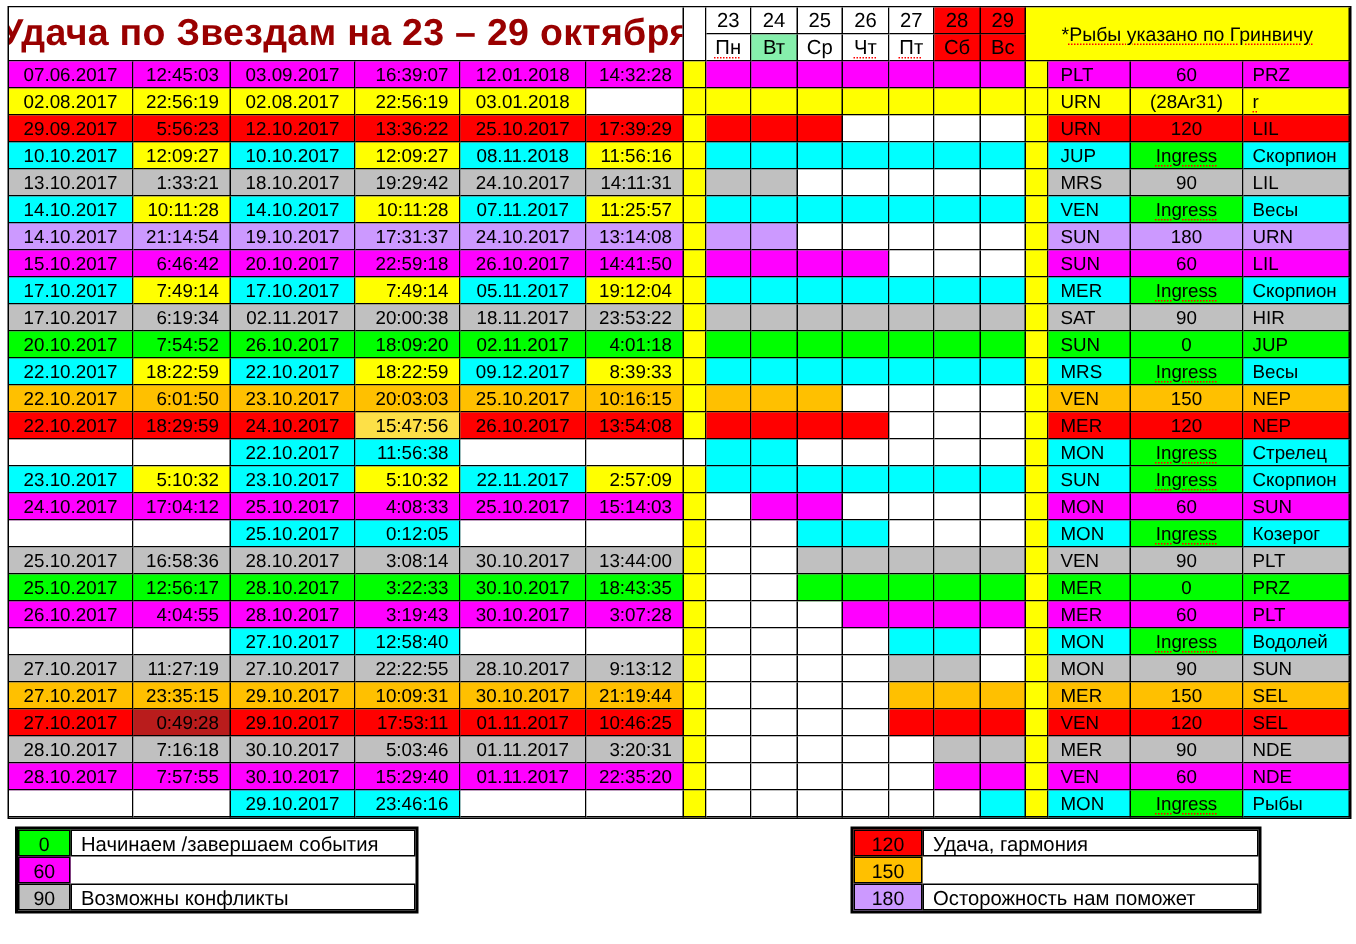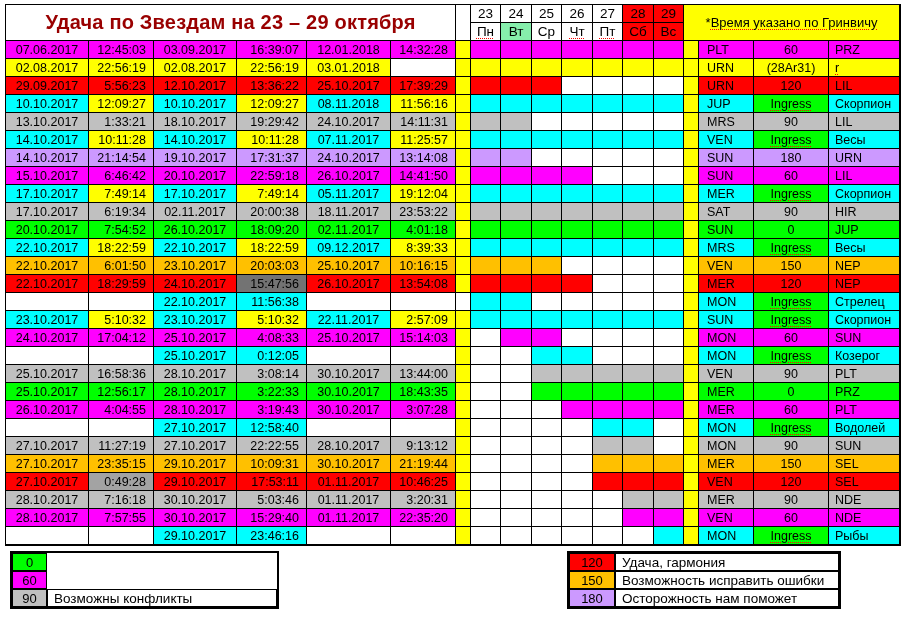--- a/index.html
+++ b/index.html
@@ -11,21 +11,21 @@
     border:1px solid #000;background:#fff;}
   .c{box-sizing:border-box;border-right:1px solid #000;border-bottom:1px solid #000;
      display:flex;align-items:center;overflow:hidden;font-size:12.5px;color:#000;white-space:nowrap;}
   .date{justify-content:center;}
   .time{justify-content:flex-end;padding-right:7px;}
   .dayc{}
   .planet{padding-left:8px;}
   .val{justify-content:center;}
   .nm{padding-left:6px;}
   .dnum,.dname{justify-content:center;font-size:13.5px;}
-  .title-cell{justify-content:center;font-weight:bold;font-size:20px;letter-spacing:.2px;}
+  .title-cell{justify-content:center;font-weight:bold;font-size:25px;letter-spacing:.2px;}
   .note-cell{justify-content:center;font-size:13px;}
   .footer-cell{justify-content:center;font-style:italic;font-size:13.5px;}
   .footer-cell span{white-space:pre;}
   .sq{text-decoration:underline dotted #f00;text-decoration-thickness:1px;text-underline-offset:2px;}
   #legends{display:flex;margin-top:5px;margin-left:5px;}
   .ltab{display:inline-grid;border:2px solid #000;grid-auto-rows:18px;background:#fff;}
   #legend-left{grid-template-columns:35px 230px;}
   #legend-right{grid-template-columns:46px 224px;margin-left:288px;}
   .lc{box-sizing:border-box;border:1px solid #000;display:flex;align-items:center;
       font-size:13px;color:#000;overflow:hidden;white-space:nowrap;}
@@ -54,21 +54,21 @@
       <div class="c dnum" style="background: rgb(255, 255, 255); grid-area: 1 / 12;">27</div>
       <div class="c dname" style="background: rgb(255, 255, 255); grid-area: 2 / 12;">
         <span class="sq">Пт</span>
       </div>
       <div class="c dnum" style="background: rgb(255, 0, 0); grid-area: 1 / 13;">28</div>
       <div class="c dname" style="background: rgb(255, 0, 0); grid-area: 2 / 13;">
         <span class="sq">Сб</span>
       </div>
       <div class="c dnum" style="background: rgb(255, 0, 0); grid-area: 1 / 14;">29</div>
       <div class="c dname" style="background: rgb(255, 0, 0); grid-area: 2 / 14;">Вс</div>
-      <div class="c note-cell" style="background: rgb(255, 255, 0); grid-area: 1 / 15 / 3 / 19;">* <span class="sq">Время указано по Гринвичу</span></div>
+      <div class="c note-cell" style="background: rgb(255, 255, 0); grid-area: 1 / 15 / 3 / 19;">* <span class="sq">Рыбы указано по Гринвичу</span></div>
       <div class="c date" style="background: rgb(255, 0, 255); grid-area: 3 / 1;">07.06.2017</div>
       <div class="c time" style="background: rgb(255, 0, 255); grid-area: 3 / 2;">12:45:03</div>
       <div class="c date" style="background: rgb(255, 0, 255); grid-area: 3 / 3;">03.09.2017</div>
       <div class="c time" style="background: rgb(255, 0, 255); grid-area: 3 / 4;">16:39:07</div>
       <div class="c date" style="background: rgb(255, 0, 255); grid-area: 3 / 5;">12.01.2018</div>
       <div class="c time" style="background: rgb(255, 0, 255); grid-area: 3 / 6;">14:32:28</div>
       <div class="c " style="background: rgb(255, 255, 0); grid-area: 3 / 7;"></div>
       <div class="c dayc" style="background: rgb(255, 0, 255); grid-area: 3 / 8;"></div>
       <div class="c dayc" style="background: rgb(255, 0, 255); grid-area: 3 / 9;"></div>
       <div class="c dayc" style="background: rgb(255, 0, 255); grid-area: 3 / 10;"></div>
@@ -302,21 +302,21 @@
       <div class="c dayc" style="background: rgb(255, 255, 255); grid-area: 15 / 12;"></div>
       <div class="c dayc" style="background: rgb(255, 255, 255); grid-area: 15 / 13;"></div>
       <div class="c dayc" style="background: rgb(255, 255, 255); grid-area: 15 / 14;"></div>
       <div class="c " style="background: rgb(255, 255, 0); grid-area: 15 / 15;"></div>
       <div class="c planet" style="background: rgb(255, 192, 0); grid-area: 15 / 16;">VEN</div>
       <div class="c val" style="background: rgb(255, 192, 0); grid-area: 15 / 17;">150</div>
       <div class="c nm" style="background: rgb(255, 192, 0); grid-area: 15 / 18;">NEP</div>
       <div class="c date" style="background: rgb(255, 0, 0); grid-area: 16 / 1;">22.10.2017</div>
       <div class="c time" style="background: rgb(255, 0, 0); grid-area: 16 / 2;">18:29:59</div>
       <div class="c date" style="background: rgb(255, 0, 0); grid-area: 16 / 3;">24.10.2017</div>
-      <div class="c time" style="background: #737373; grid-area: 16 / 4;">15:47:56</div>
+      <div class="c time" style="background: #fde047; grid-area: 16 / 4;">15:47:56</div>
       <div class="c date" style="background: rgb(255, 0, 0); grid-area: 16 / 5;">26.10.2017</div>
       <div class="c time" style="background: rgb(255, 0, 0); grid-area: 16 / 6;">13:54:08</div>
       <div class="c " style="background: rgb(255, 255, 0); grid-area: 16 / 7;"></div>
       <div class="c dayc" style="background: rgb(255, 0, 0); grid-area: 16 / 8;"></div>
       <div class="c dayc" style="background: rgb(255, 0, 0); grid-area: 16 / 9;"></div>
       <div class="c dayc" style="background: rgb(255, 0, 0); grid-area: 16 / 10;"></div>
       <div class="c dayc" style="background: rgb(255, 0, 0); grid-area: 16 / 11;"></div>
       <div class="c dayc" style="background: rgb(255, 255, 255); grid-area: 16 / 12;"></div>
       <div class="c dayc" style="background: rgb(255, 255, 255); grid-area: 16 / 13;"></div>
       <div class="c dayc" style="background: rgb(255, 255, 255); grid-area: 16 / 14;"></div>
@@ -506,21 +506,21 @@
       <div class="c dayc" style="background: rgb(255, 255, 255); grid-area: 26 / 10;"></div>
       <div class="c dayc" style="background: rgb(255, 255, 255); grid-area: 26 / 11;"></div>
       <div class="c dayc" style="background: rgb(255, 192, 0); grid-area: 26 / 12;"></div>
       <div class="c dayc" style="background: rgb(255, 192, 0); grid-area: 26 / 13;"></div>
       <div class="c dayc" style="background: rgb(255, 192, 0); grid-area: 26 / 14;"></div>
       <div class="c " style="background: rgb(255, 255, 0); grid-area: 26 / 15;"></div>
       <div class="c planet" style="background: rgb(255, 192, 0); grid-area: 26 / 16;">MER</div>
       <div class="c val" style="background: rgb(255, 192, 0); grid-area: 26 / 17;">150</div>
       <div class="c nm" style="background: rgb(255, 192, 0); grid-area: 26 / 18;">SEL</div>
       <div class="c date" style="background: rgb(255, 0, 0); grid-area: 27 / 1;">27.10.2017</div>
-      <div class="c time" style="background: #a3a3a3; grid-area: 27 / 2;">0:49:28</div>
+      <div class="c time" style="background: #b91c1c; grid-area: 27 / 2;">0:49:28</div>
       <div class="c date" style="background: rgb(255, 0, 0); grid-area: 27 / 3;">29.10.2017</div>
       <div class="c time" style="background: rgb(255, 0, 0); grid-area: 27 / 4;">17:53:11</div>
       <div class="c date" style="background: rgb(255, 0, 0); grid-area: 27 / 5;">01.11.2017</div>
       <div class="c time" style="background: rgb(255, 0, 0); grid-area: 27 / 6;">10:46:25</div>
       <div class="c " style="background: rgb(255, 255, 0); grid-area: 27 / 7;"></div>
       <div class="c dayc" style="background: rgb(255, 255, 255); grid-area: 27 / 8;"></div>
       <div class="c dayc" style="background: rgb(255, 255, 255); grid-area: 27 / 9;"></div>
       <div class="c dayc" style="background: rgb(255, 255, 255); grid-area: 27 / 10;"></div>
       <div class="c dayc" style="background: rgb(255, 255, 255); grid-area: 27 / 11;"></div>
       <div class="c dayc" style="background: rgb(255, 0, 0); grid-area: 27 / 12;"></div>
@@ -583,26 +583,26 @@
       <div class="c " style="background: rgb(255, 255, 0); grid-area: 30 / 15;"></div>
       <div class="c planet" style="background: rgb(0, 255, 255); grid-area: 30 / 16;">MON</div>
       <div class="c val" style="background: rgb(0, 255, 0); grid-area: 30 / 17;">
         <span class="sq">Ingress</span>
       </div>
       <div class="c nm" style="background: rgb(0, 255, 255); grid-area: 30 / 18;">Рыбы</div>
     </div>
   <div id="legends">
     <div class="ltab" id="legend-left">
         <div class="lc lsw" style="background: rgb(0, 255, 0); grid-area: 1 / 1;">0</div>
+        <div class="lc llab" style="grid-area: 1 / 2;">Начинаем /завершаем события</div>
         <div class="lc lsw" style="background: rgb(255, 0, 255); grid-area: 2 / 1;">60</div>
         <div class="lc lsw" style="background: rgb(192, 192, 192); grid-area: 3 / 1;">90</div>
         <div class="lc llab" style="grid-area: 3 / 2;">Возможны конфликты</div>
       </div>
     <div class="ltab" id="legend-right">
         <div class="lc lsw" style="background: rgb(255, 0, 0); grid-area: 1 / 1;">120</div>
         <div class="lc llab" style="grid-area: 1 / 2;">Удача, гармония</div>
         <div class="lc lsw" style="background: rgb(255, 192, 0); grid-area: 2 / 1;">150</div>
-        <div class="lc llab" style="grid-area: 2 / 2;">Возможность исправить ошибки</div>
         <div class="lc lsw" style="background: rgb(204, 153, 255); grid-area: 3 / 1;">180</div>
         <div class="lc llab" style="grid-area: 3 / 2;">Осторожность нам поможет</div>
       </div>
   </div>
 </div>
 
 </body></html>

